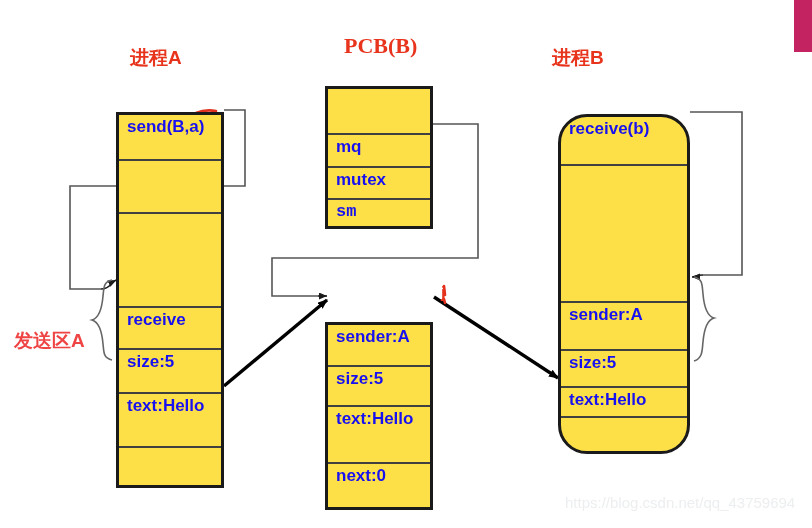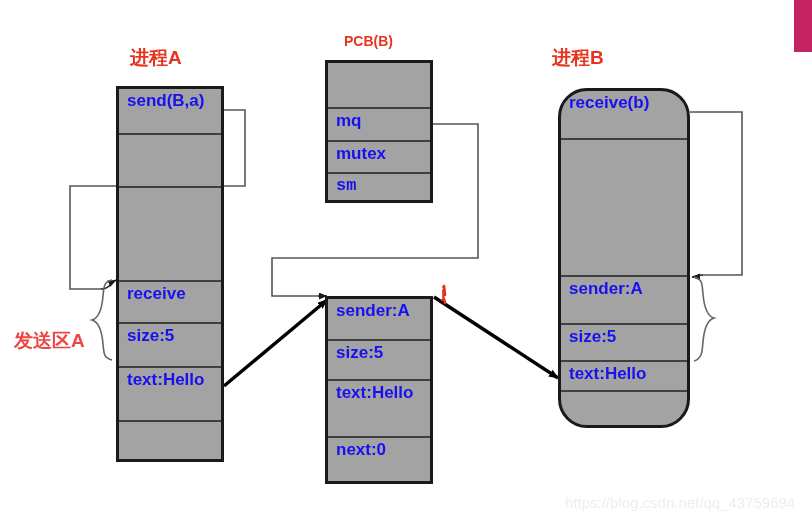--- a/index.html
+++ b/index.html
@@ -38,21 +38,21 @@
   }
   
   .title {
     position: absolute;
     color: #e8341c;
     font-weight: bold;
     white-space: nowrap;
     font-family: "Liberation Sans", "DejaVu Sans", sans-serif;
   }
   #title-proc-a { left: 130px; top: 45px; font-size: 19px; }
-  #title-pcb-b  { left: 344px; top: 33px; font-size: 14px; }
+  #title-pcb-b  { left: 344px; top: 33px; font-size: 22px; font-family: Liberation Serif, serif; }
   #title-proc-b { left: 552px; top: 45px; font-size: 19px; }
 
   .side-label {
     position: absolute;
     color: #ef4444;
     font-weight: bold;
     font-size: 19px;
     white-space: nowrap;
   }
   #label-send-area { left: 14px; top: 328px; }
@@ -64,22 +64,23 @@
     font-weight: bold;
     font-size: 17px;
     left: 441px;
     top: 283px;
   }
 
   
   .box {
     position: absolute;
     border: 3px solid #1a1a1a;
-    background: #a3a3a3;
+    background: #fde047;
     box-sizing: border-box;
+    margin-top: 26px;
   }
   .row {
     position: relative;
     box-sizing: border-box;
     border-bottom: 2px solid #404040;
     color: #1710f0;
     font-weight: bold;
     font-size: 17px;
     padding: 2px 0 0 8px;
     line-height: 19px;

